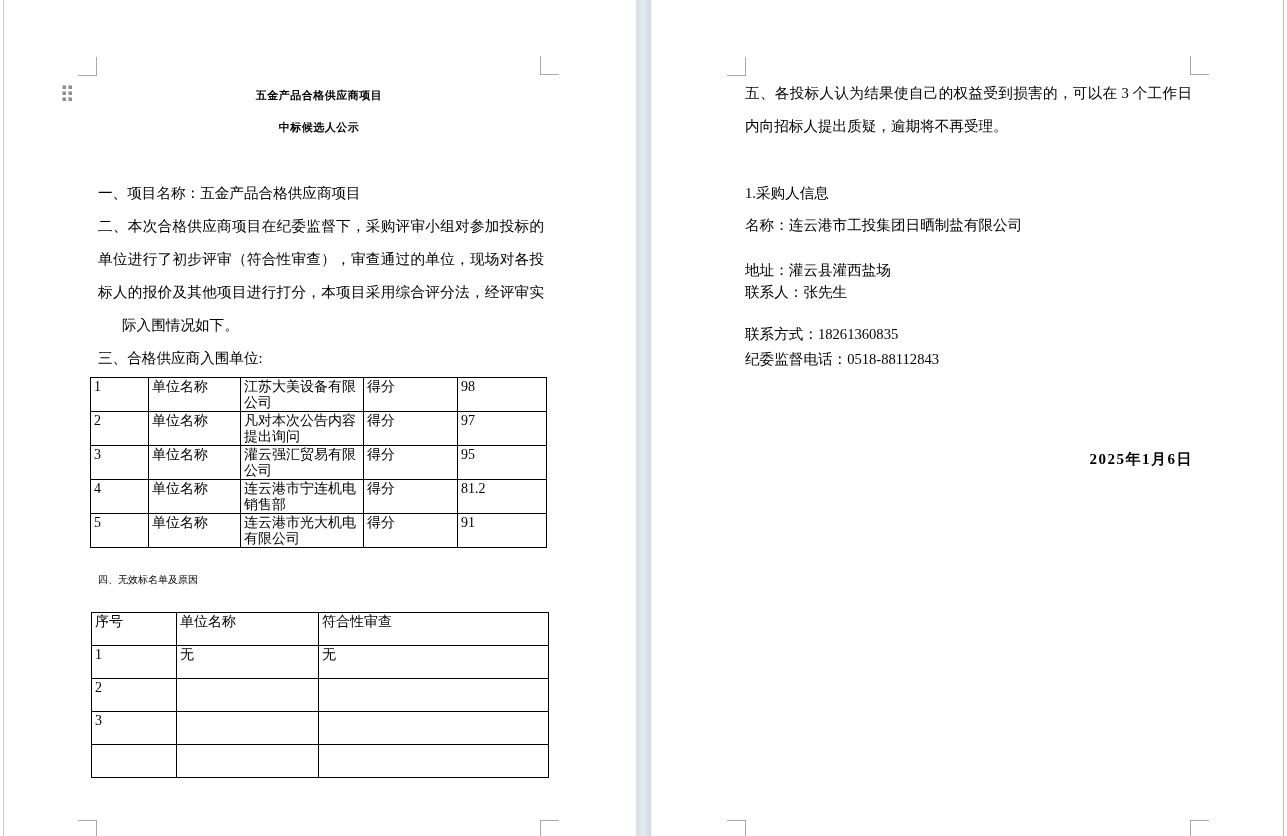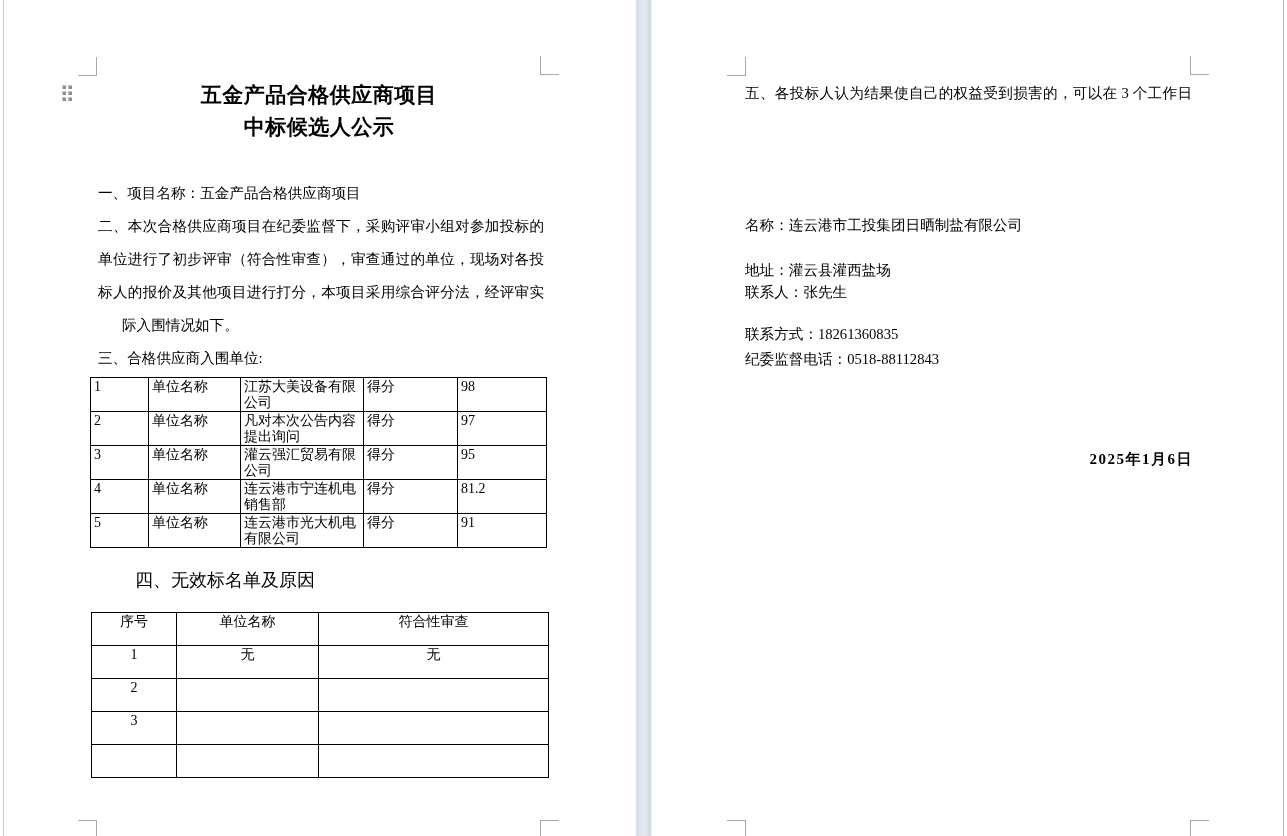--- a/index.html
+++ b/index.html
@@ -25,35 +25,35 @@
   .mark.tl{border-right:1px solid #a9a9a9;border-bottom:1px solid #a9a9a9;}
   .mark.tr{border-left:1px solid #a9a9a9;border-bottom:1px solid #a9a9a9;}
   .mark.bl{border-right:1px solid #a9a9a9;border-top:1px solid #a9a9a9;height:16px;}
   .mark.br{border-left:1px solid #a9a9a9;border-top:1px solid #a9a9a9;height:16px;}
 
   
   .drag-handle{position:absolute;left:58px;top:85px;width:10px;height:16px;
     display:grid;grid-template-columns:4px 4px;grid-template-rows:4px 4px 4px;gap:2px;}
   .drag-handle span{background:#8f8f8f;box-shadow:inset 1px 1px 0 #c4c4c4;}
 
-  .t-line{position:absolute;font-weight:bold;font-size:21px;letter-spacing:0.5px;
+  .t-line{position:absolute;font-weight:bold;font-size:11px;letter-spacing:0.5px;
     left:94px;width:442px;text-align:center;line-height:22px;white-space:nowrap;}
   .b-line{position:absolute;left:94px;width:446px;font-size:14.6px;line-height:20px;white-space:nowrap;}
   .b-line.full{white-space:normal;text-align:justify;text-align-last:justify;font-family:Liberation Serif, serif;}
   .p2 .b-line{left:93px;width:447px;}
 
   table{border-collapse:collapse;table-layout:fixed;position:absolute;}
   td{border:1px solid #000;font-size:14px;line-height:15.5px;vertical-align:top;
      padding:1px 3px;overflow:hidden;word-break:break-all;}
   .table1{left:86px;top:377px;width:456px;}
   .table1 tr{height:33px;}
   .table2{left:87px;top:612px;width:457px;}
-  .table2 tr{height:33px;text-align:center;}
+  .table2 tr{height:33px;}
 
-  .sec4{position:absolute;left:94px;top:570px;font-size:18px;line-height:20px;white-space:nowrap;margin-left:37px;}
+  .sec4{position:absolute;left:94px;top:570px;font-size:10px;line-height:20px;white-space:nowrap;}
   .date-line{position:absolute;right:90px;top:450px;font-size:15px;font-weight:bold;
     letter-spacing:1.5px;white-space:nowrap;}
 </style>
 </head>
 <body>
 
 <div class="screen">
 
   <div class="window-left-border"></div>
   <div class="page-gap"></div>
@@ -171,20 +171,22 @@
   </div>
 
   <div class="page page2 p2">
 
     <div class="mark tl" style="left:75px;top:57px;"></div>
     <div class="mark tr" style="left:538px;top:56px;"></div>
     <div class="mark bl" style="left:75px;top:820px;"></div>
     <div class="mark br" style="left:538px;top:820px;"></div>
 
     <div class="b-line full" style="top:83px;">五、各投标人认为结果使自己的权益受到损害的，可以在 3 个工作日</div>
+    <div class="b-line" style="top:116px;">内向招标人提出质疑，逾期将不再受理。</div>
+    <div class="b-line" style="top:183px;">1.采购人信息</div>
     <div class="b-line" style="top:216px;font-family:Liberation Mono, monospace;">名称：连云港市工投集团日晒制盐有限公司</div>
     <div class="b-line" style="top:260px;">地址：灌云县灌西盐场</div>
     <div class="b-line" style="top:282px;">联系人：张先生</div>
     <div class="b-line" style="top:324px;">联系方式：18261360835</div>
     <div class="b-line" style="top:349px;">纪委监督电话：0518-88112843</div>
 
     <div class="date-line">2025年1月6日</div>
   </div>
 
 </div>

